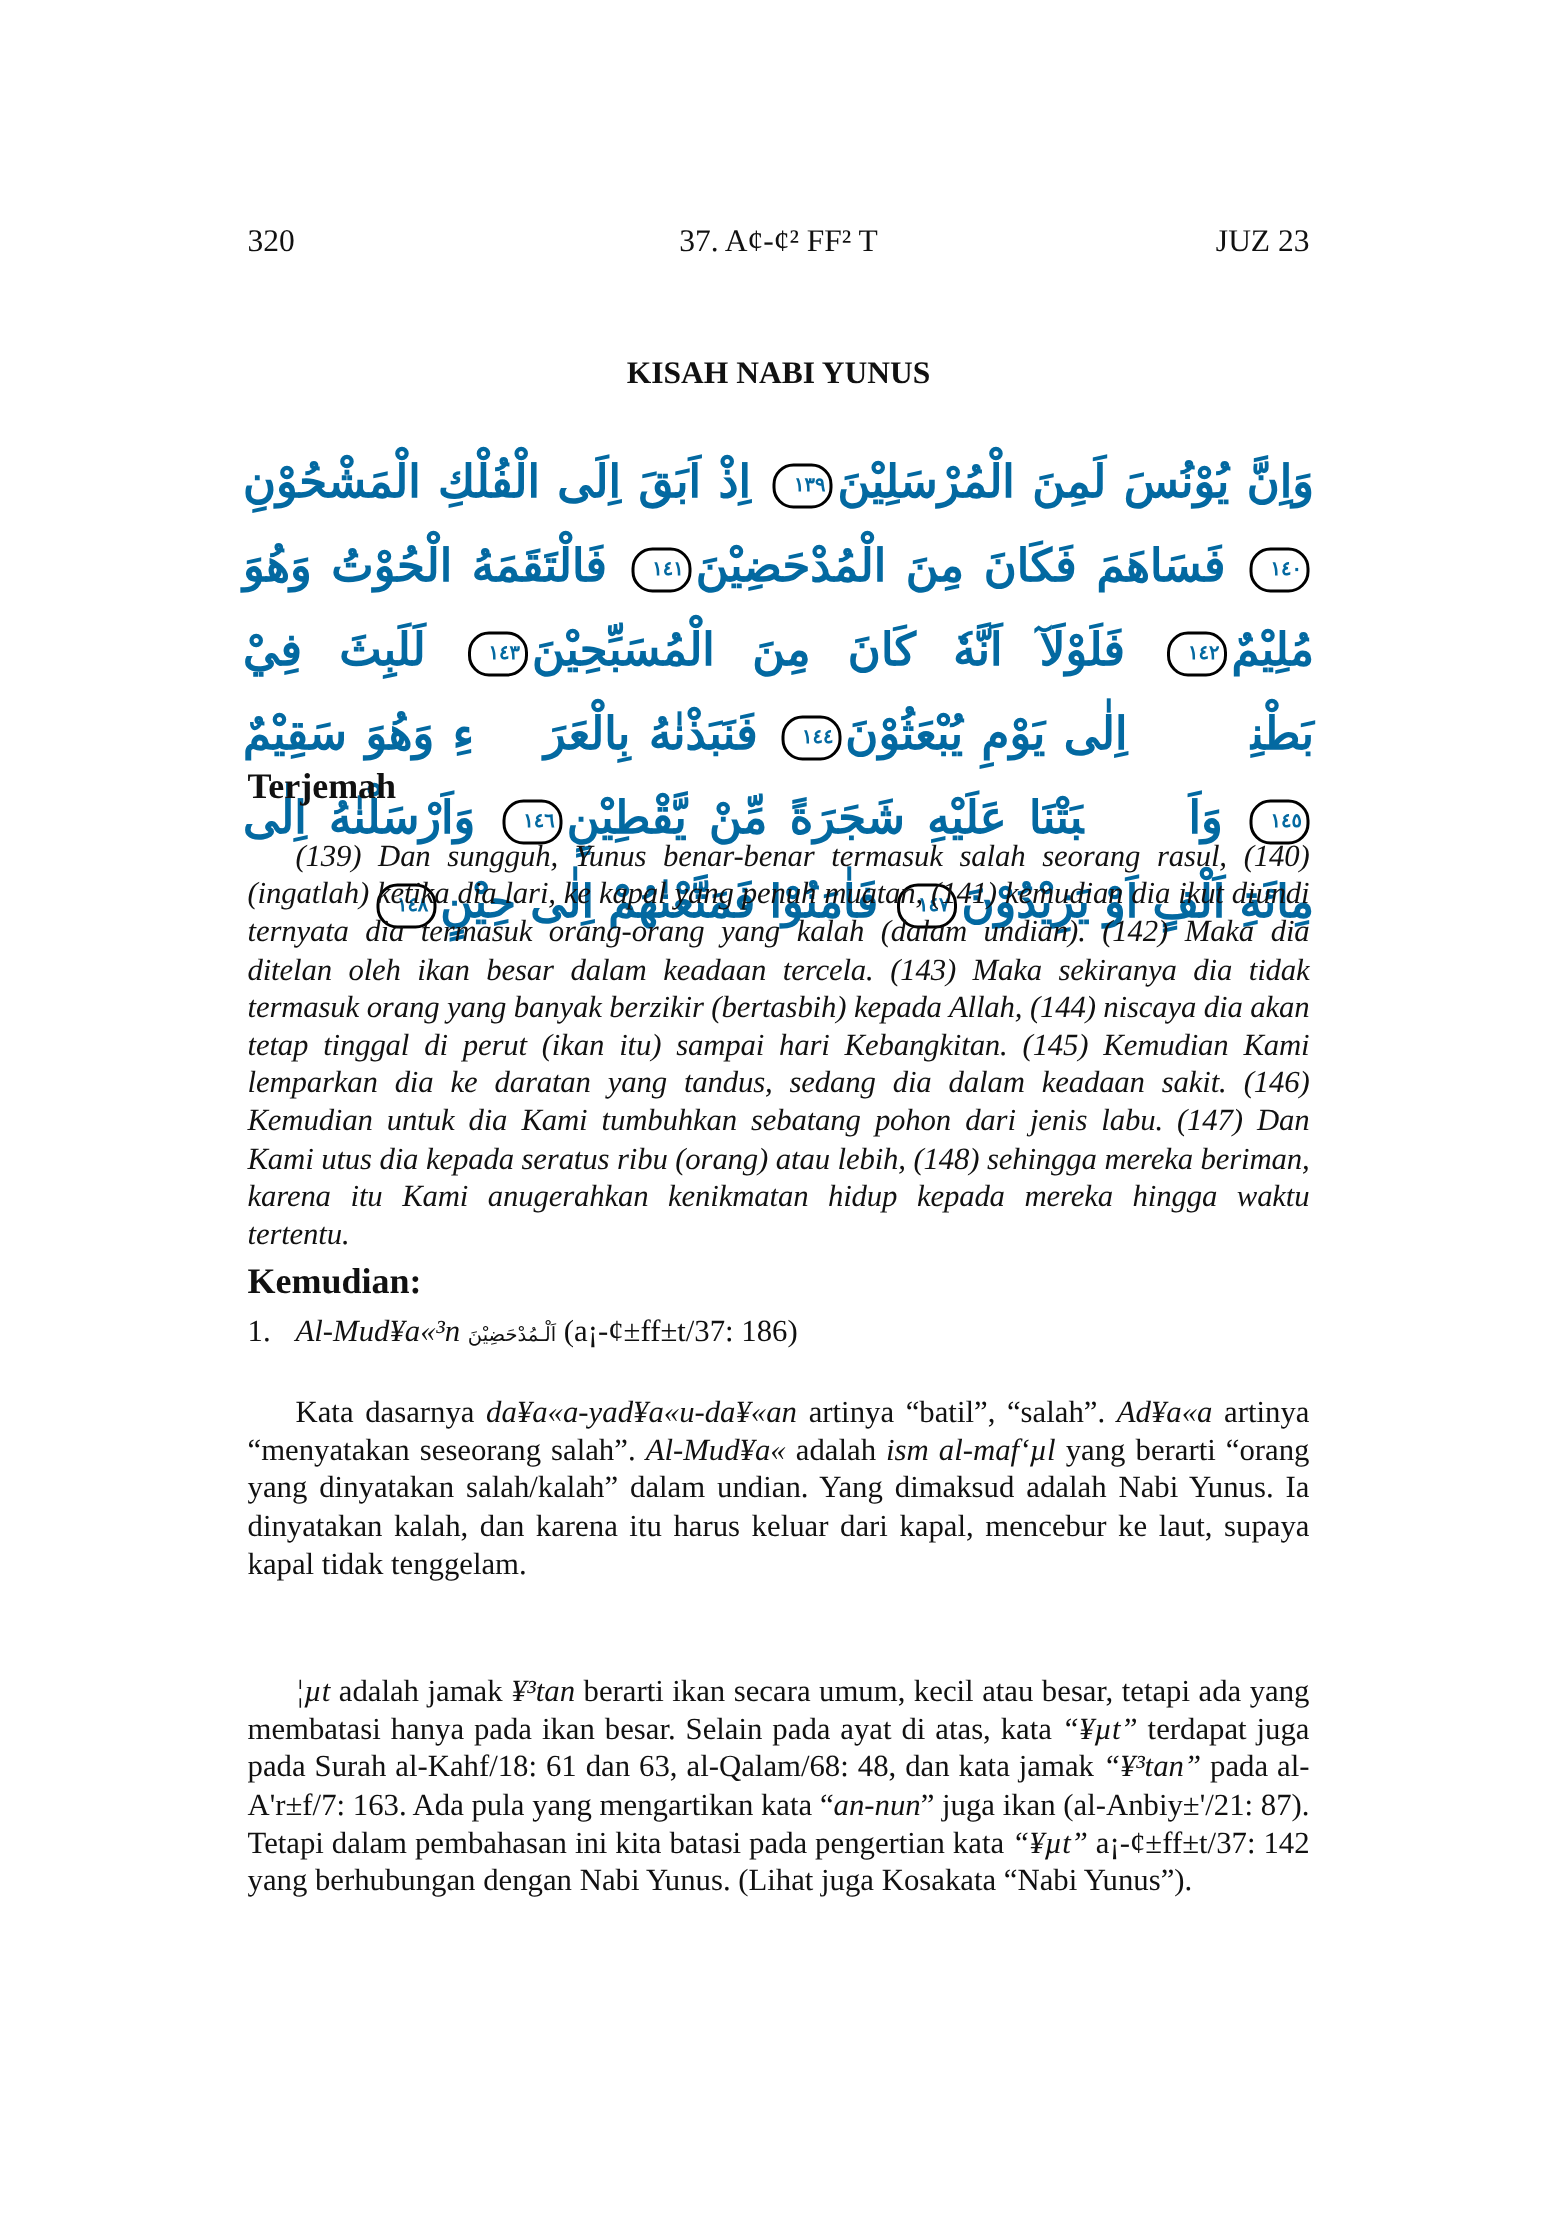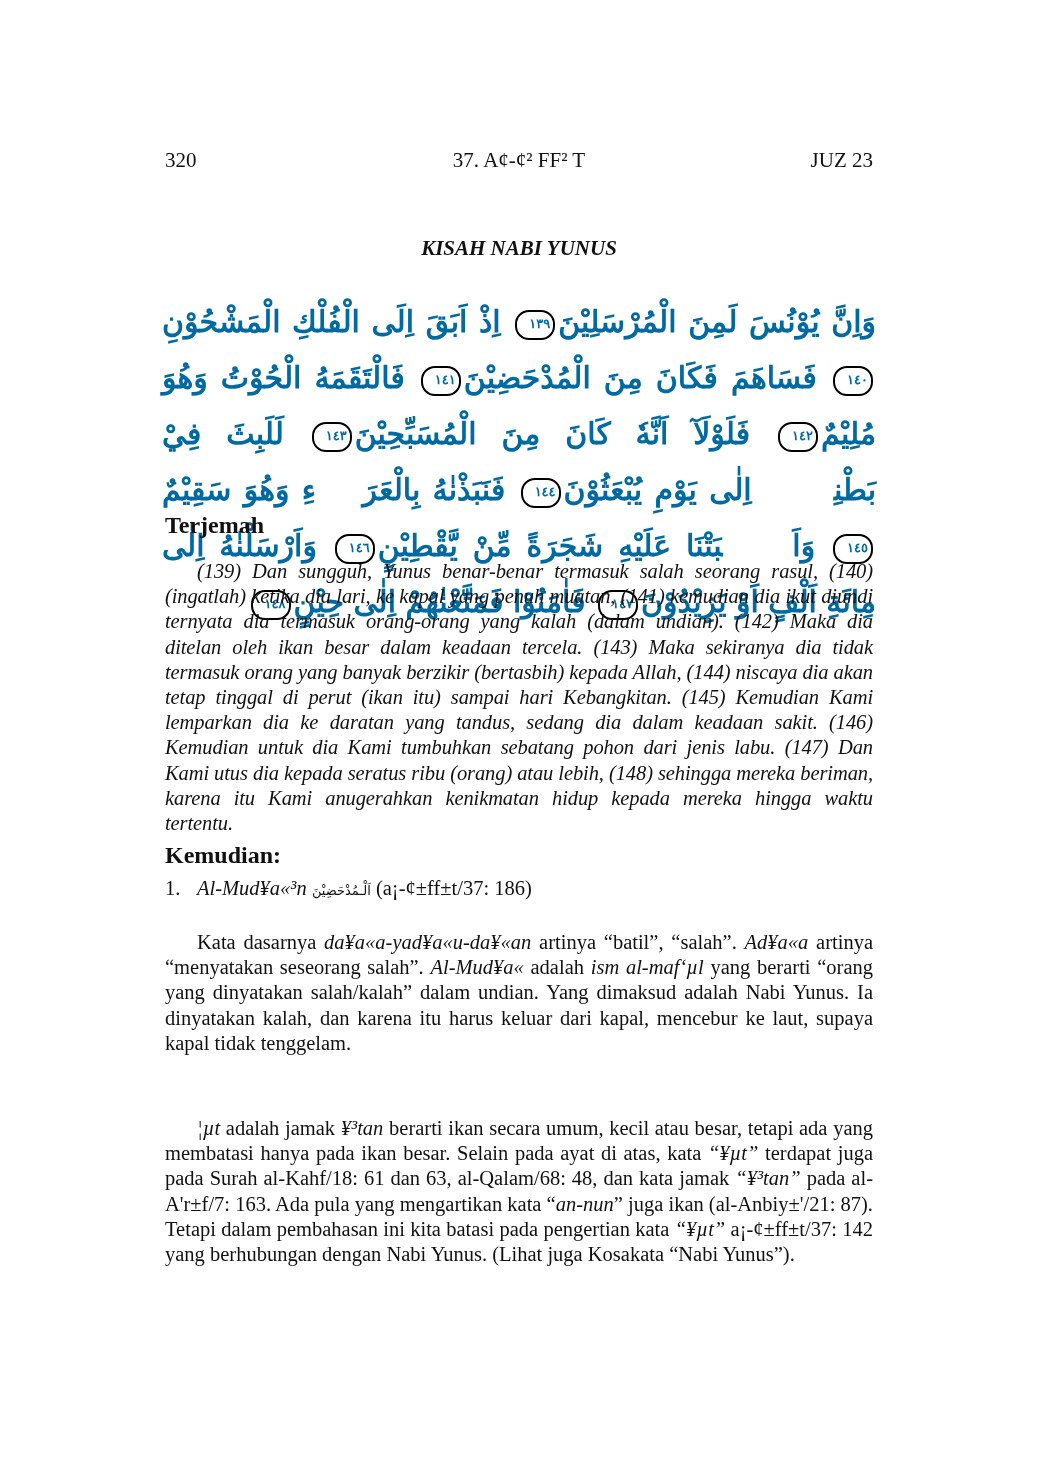--- a/index.html
+++ b/index.html
@@ -11,21 +11,21 @@
   .page { position: absolute; left: 0; top: 0; width: 846px; height: 1475px; }
   .header {
     position: absolute; top: 145px; left: 165px; width: 708px; height: 30px;
     font-size: 21px; line-height: 30px;
   }
   .header .left { position: absolute; left: 0; }
   .header .center { position: absolute; left: 0; right: 0; text-align: center; }
   .header .right { position: absolute; right: 0; }
   .title {
     position: absolute; top: 233px; left: 165px; width: 708px;
-    text-align: center; font-weight: bold; font-size: 21px; line-height: 30px; font-style: italic;
+    text-align: center; font-weight: bold; font-size: 21px; line-height: 30px;
   }
   .arabic {
     position: absolute; top: 294px; left: 162px; width: 714px;
     direction: rtl; text-align: justify; text-align-last: right;
     font-family: Liberation Serif, serif; font-weight: bold;
     font-size: 30px; line-height: 56px; color: #0369a1;
     word-spacing: 2px;
   }
   .ayah-marker {
     display: inline-block; min-width: 30px; height: 26px; line-height: 24px;

